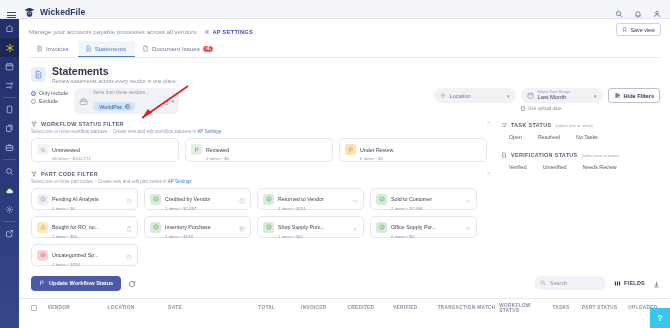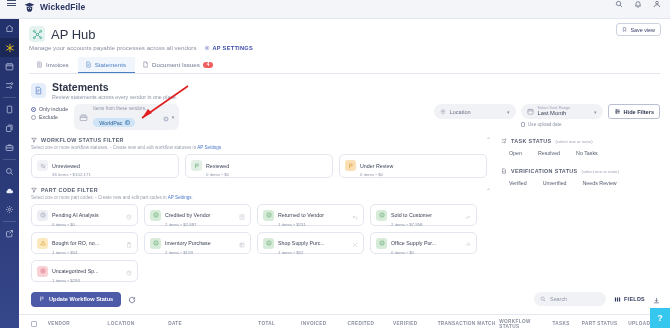--- a/index.html
+++ b/index.html
@@ -9,21 +9,21 @@
     background: #ffffff;
     overflow: hidden;
   }
   .app { position: relative; width: 670px; height: 328px; }
 
   
   .topbar {
     position: absolute; top: 0; left: 0; width: 670px; height: 19px;
     background: #f4f5f9;
     border-bottom: 1px solid #e2e5ee;
-    display: flex; align-items: flex-start;
+    display: flex; align-items: flex-end;
   }
   .hamburger { margin-left: 7px; width: 9px; display:flex; flex-direction:column; gap:1.5px; cursor:pointer;}
   .hamburger i { display:block; height:1px; background:#404a6b; }
   .brandwrap { display:flex; align-items:center; gap:4px; margin-left:7px; }
   .brandmark { width: 13px; height: 13px; }
   .brandtext { font-size: 8.5px; font-weight: bold; color: #2a3560; letter-spacing: .1px;}
   .topright { margin-left:auto; display:flex; align-items:center; gap:11px; margin-right:9px; }
   .topright svg { display:block; }
 
   
@@ -263,33 +263,20 @@
 
   <div class="content">
 
     <div class="page-head">
       <div class="saveview">
         <svg width="5" height="5" viewBox="0 0 24 24" fill="none" stroke="#39406b" stroke-width="2">
             <path d="M6 3h12v18l-6-4-6 4V3z"></path>
           </svg>
         <span>Save view</span>
       </div>
-      <div class="title-row">
-        <span class="title-badge">
-          <svg width="11" height="11" viewBox="0 0 24 24" fill="none" stroke="#3fa58c" stroke-width="1.8">
-              <circle cx="12" cy="12" r="2.4"></circle>
-              <circle cx="5" cy="5" r="2"></circle>
-              <circle cx="19" cy="5" r="2"></circle>
-              <circle cx="5" cy="19" r="2"></circle>
-              <circle cx="19" cy="19" r="2"></circle>
-              <path d="M6.6 6.6l3.7 3.7M17.4 6.6l-3.7 3.7M6.6 17.4l3.7-3.7M17.4 17.4l-3.7-3.7"></path>
-            </svg>
-        </span>
-        <span class="page-title">AP Hub</span>
-      </div>
       <div class="subtitle-row">
         <span class="subtitle">Manage your accounts payable processes across all vendors</span>
         <span class="apsettings">
           <svg width="6" height="6" viewBox="0 0 24 24" fill="none" stroke="#3d4cad" stroke-width="2.2">
               <circle cx="12" cy="12" r="3.2"></circle>
               <path d="M12 2.5v3M12 18.5v3M2.5 12h3M18.5 12h3M5.2 5.2l2.1 2.1M16.7 16.7l2.1 2.1M18.8 5.2l-2.1 2.1M7.3 16.7l-2.1 2.1"></path>
             </svg>
           <span>AP SETTINGS</span>
         </span>
       </div>

